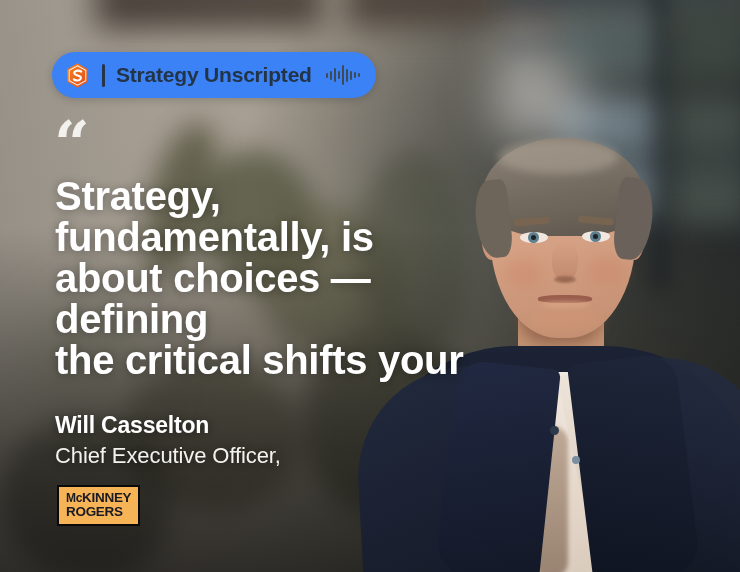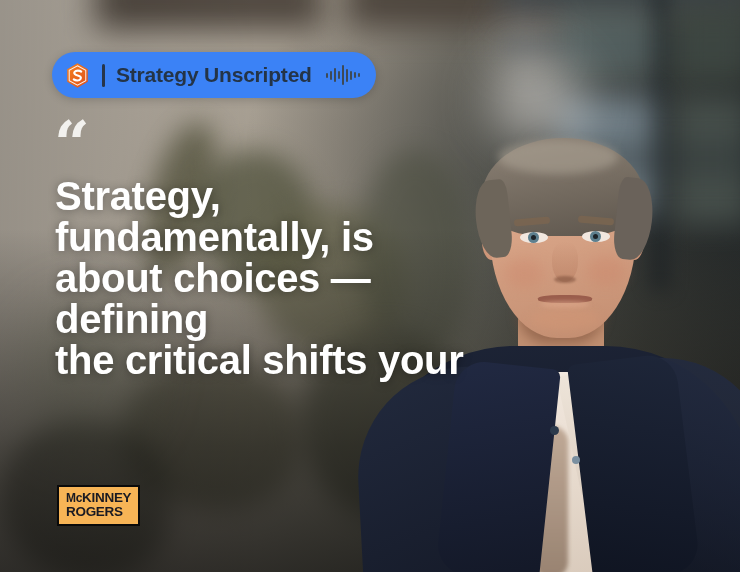--- a/index.html
+++ b/index.html
@@ -278,19 +278,23 @@
       </span>
   </div>
 
   <div class="quote-mark">“</div>
   <div class="quote">
       <div>Strategy, fundamentally, is</div>
       <div>about choices — defining</div>
       <div>the critical shifts your</div>
     </div>
 
+  <div class="attrib">
+    <div class="name">Will Casselton</div>
+    <div class="role">Chief Executive Officer,</div>
+  </div>
 
   <div class="logo-badge">
     <span class="l1"><span class="sm">Mc</span>KINNEY</span>
     <span class="l2">ROGERS</span>
   </div>
 
 </div>
 
 </body></html>

